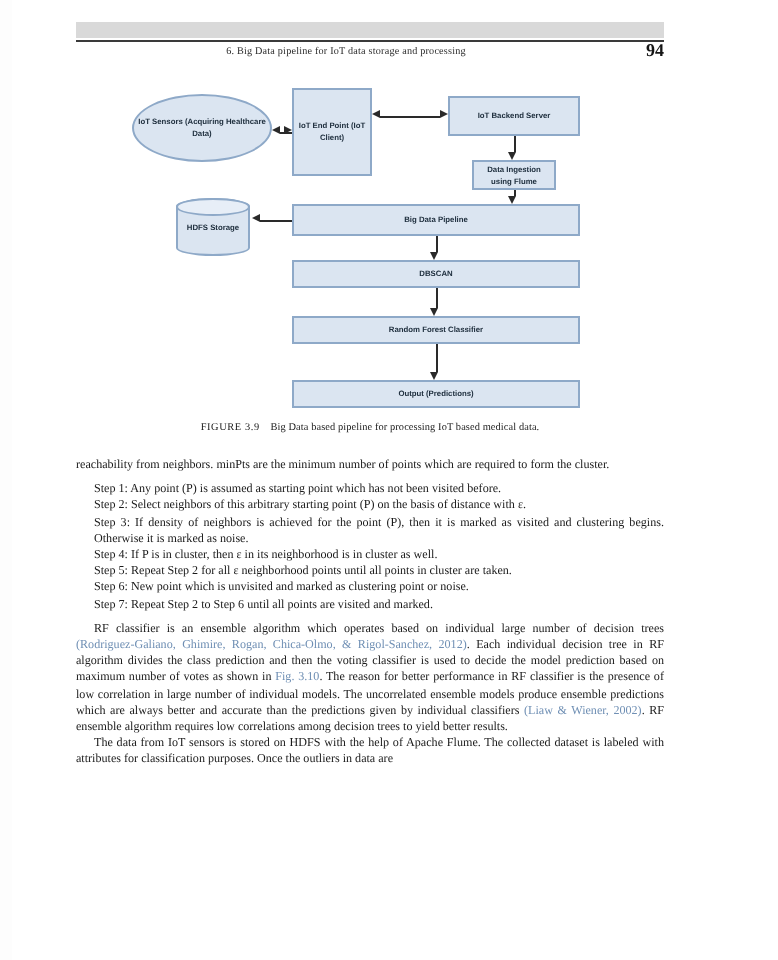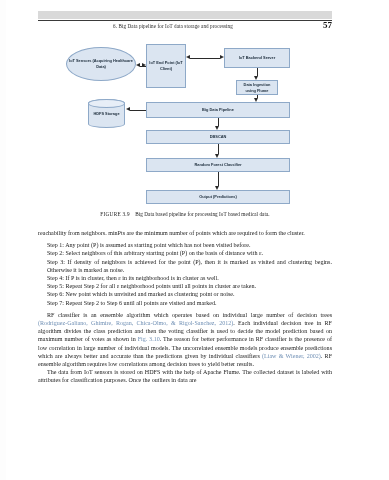--- a/index.html
+++ b/index.html
@@ -188,21 +188,21 @@
 <body>
 
 <div class="page">
 
   <div class="left-edge"></div>
   <div class="top-band"></div>
   <div class="top-rule"></div>
 
   <div class="runhead">
     <div class="runhead-title">6. Big Data pipeline for IoT data storage and processing</div>
-    <div class="folio">57</div>
+    <div class="folio">94</div>
   </div>
 
   <div class="figure">
 
     <div class="node ellipse" style="left:28px; top:7px; width:70px; height:34px;">
       <span>IoT Sensors (Acquiring Healthcare Data)</span>
     </div>
 
     <div class="node" style="left:108px; top:4px; width:40px; height:44px;">
       <span>IoT End Point (IoT Client)</span>

